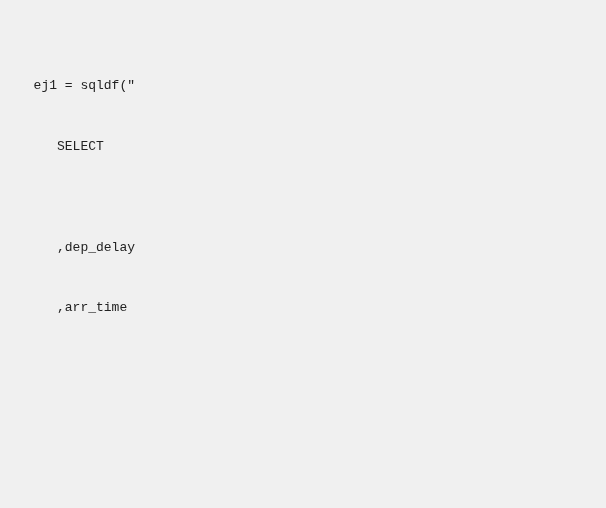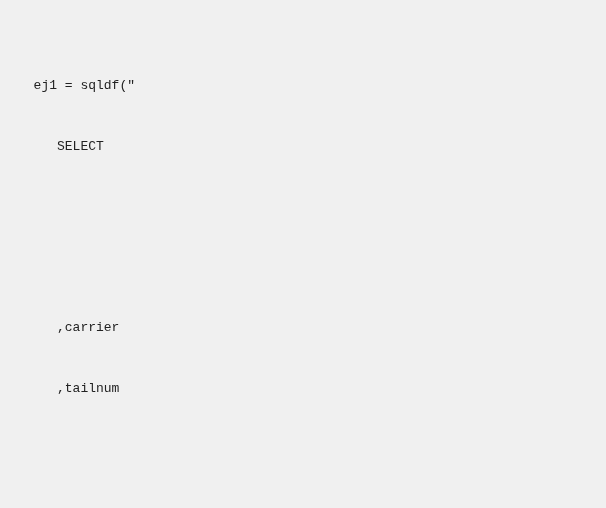--- a/index.html
+++ b/index.html
@@ -33,25 +33,25 @@
 
 
 
 <div class="section code-block">
   <br>
   <span>ej1 = sqldf("</span>
   <br>
   <span>   SELECT</span>
   <br>
   <br>
+  <span>   ,dep_delay</span>
+  <br>
+  <span>   ,arr_time</span>
   <br>
   <br>
-  <span>   ,carrier</span>
-  <br>
-  <span>   ,tailnum</span>
   <br>
   
   <br>
   
   <br>
   
 </div>
 
 <br>
 

